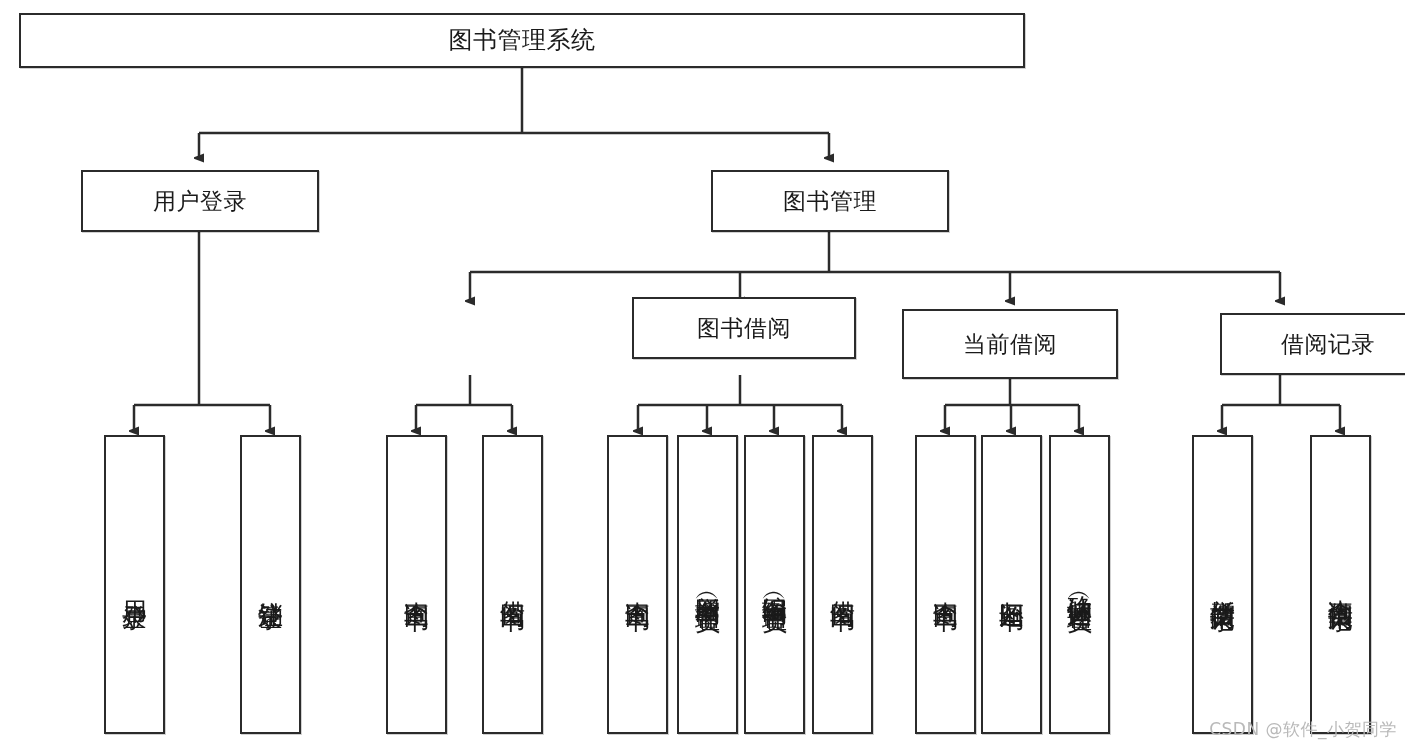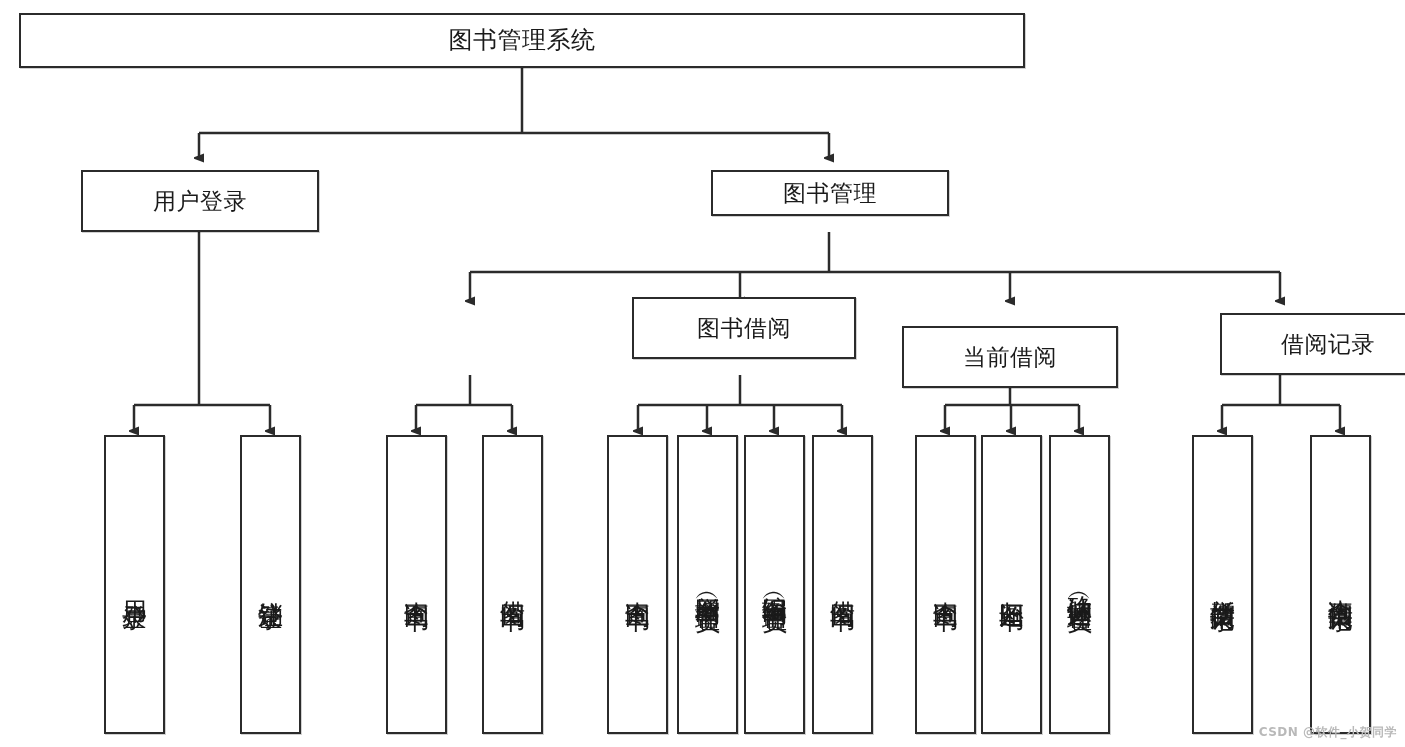--- a/index.html
+++ b/index.html
@@ -62,26 +62,25 @@
     text-orientation: upright;
     font-size: 25px;
     line-height: 1.0;
     letter-spacing: 2px;
     white-space: nowrap;
   }
   #watermark {
     position: absolute;
     right: 8px;
     bottom: 6px;
-    font-size: 12px;
+    font-size: 17px;
     color: #b9b9b9;
     letter-spacing: 0.5px;
     user-select: none;
     white-space: nowrap;
-    font-weight: bold;
   }
 </style>
 </head>
 <body>
 
 <div id="canvas">
 
   <svg id="edges" viewBox="0 0 1405 747" xmlns="http://www.w3.org/2000/svg">
     <defs>
       <marker id="arrow" markerWidth="10" markerHeight="10" refX="4.6" refY="5" orient="auto" markerUnits="userSpaceOnUse">
@@ -133,30 +132,30 @@
   </svg>
 
   <div class="node h h-title" style="left:19px; top:13px; width:1006px; height:55px;">
     <span class="lbl">图书管理系统</span>
   </div>
 
   <div class="node h" style="left:81px; top:170px; width:238px; height:62px;">
     <span class="lbl">用户登录</span>
   </div>
 
-  <div class="node h" style="left:711px; top:170px; width:238px; height:46px;">
+  <div class="node h" style="left:711px; top:170px; width:238px; height:62px;">
     <span class="lbl">图书管理</span>
   </div>
 
 
   <div class="node h" style="left:632px; top:297px; width:224px; height:62px;">
     <span class="lbl">图书借阅</span>
   </div>
 
-  <div class="node h" style="left:902px; top:326px; width:216px; height:62px;justify-content:center;">
+  <div class="node h" style="left:902px; top:309px; width:216px; height:70px;justify-content:center;">
     <span class="lbl">当前借阅</span>
   </div>
 
   <div class="node h" style="left:1172px; top:313px; width:216px; height:62px;margin-left:48px;">
     <span class="lbl">借阅记录</span>
   </div>
 
   <div class="node v" style="left:104px; top:435px; width:61px; height:299px;">
     <span class="lbl">用户登录</span>
   </div>

